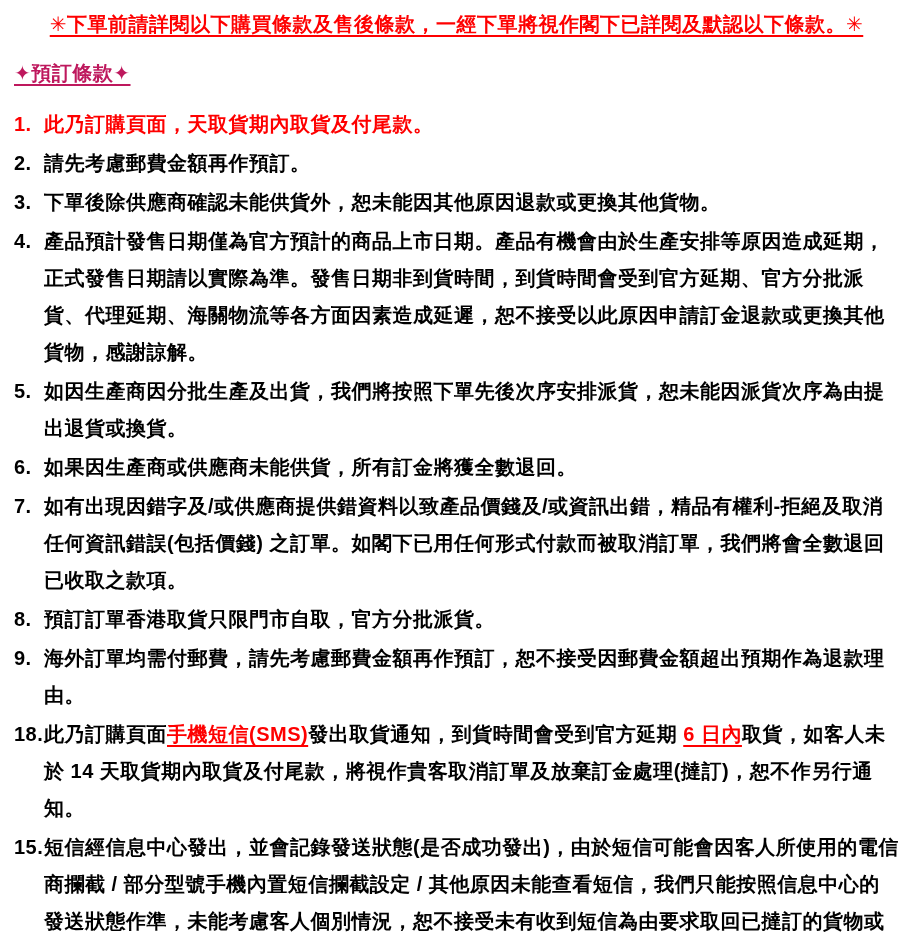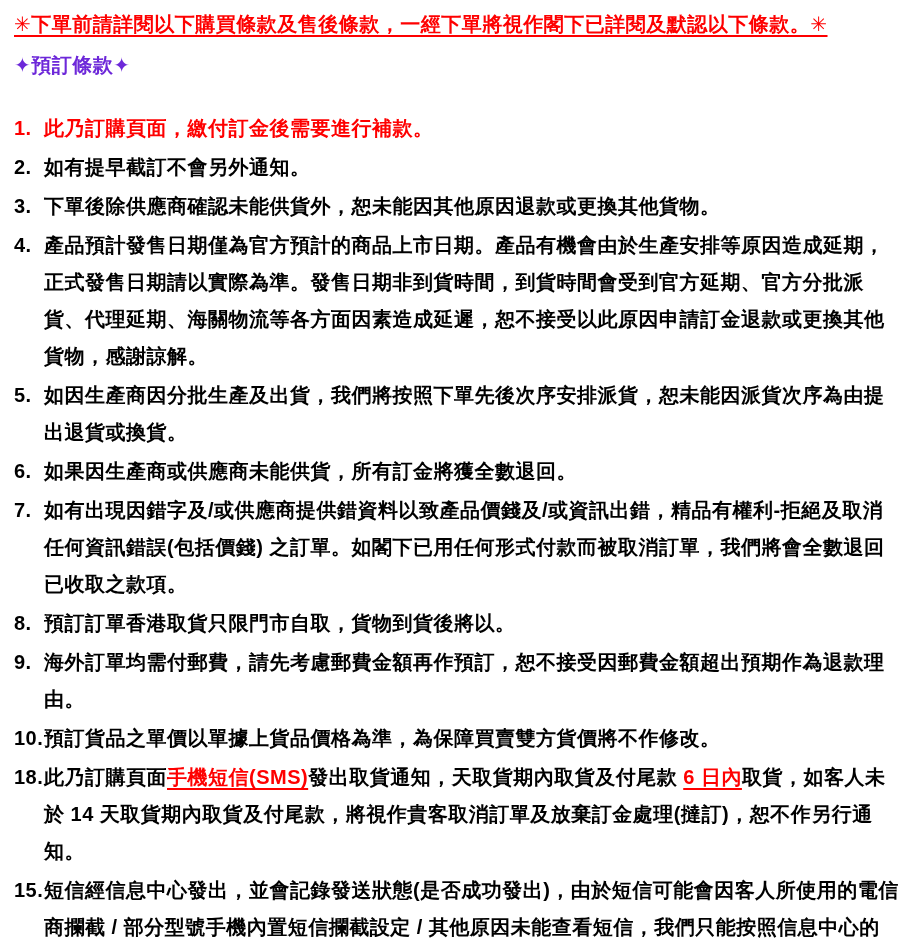--- a/index.html
+++ b/index.html
@@ -15,26 +15,28 @@
     font-weight: 700;
     font-size: 20px;
     line-height: 37px;
     color: #000000;
     letter-spacing: 0.5px;
   }
   .header {
     color: #fe0000;
     text-decoration: underline;
     text-underline-offset: 4px;
-    margin-bottom: 4px;
+    margin-bottom: 12px;
+    text-align: center;
   }
   .section-title {
-    color: #6d28d9;
+    color: #be185d;
+    text-decoration: underline;
     text-underline-offset: 4px;
-    margin-bottom: 26px;
+    margin-bottom: 14px;
   }
   .terms {
     display: block;
   }
   .term {
     display: flex;
     align-items: flex-start;
     margin-bottom: 2px;
   }
   .num {
@@ -55,25 +57,25 @@
 <body>
 
 <div class="doc">
   <div class="header">✳下單前請詳閱以下購買條款及售後條款，一經下單將視作閣下已詳閱及默認以下條款。✳</div>
 
   <div class="section-title">✦預訂條款✦</div>
 
   <div class="terms">
       <div class="term">
         <span class="num red">1.</span>
-        <span class="body red"><span>此乃訂購頁面，繳付訂金後需要進行補款。</span></span>
+        <span class="body red"><span>此乃訂購頁面，天取貨期內取貨及付尾款。</span></span>
       </div>
       <div class="term">
         <span class="num">2.</span>
-        <span class="body"><span>如有提早截訂不會另外通知。</span></span>
+        <span class="body"><span>請先考慮郵費金額再作預訂。</span></span>
       </div>
       <div class="term">
         <span class="num">3.</span>
         <span class="body"><span>下單後除供應商確認未能供貨外，恕未能因其他原因退款或更換其他貨物。</span></span>
       </div>
       <div class="term">
         <span class="num">4.</span>
         <span class="body"><span>產品預計發售日期僅為官方預計的商品上市日期。產品有機會由於生產安排等原因造成延期，正式發售日期請以實際為準。發售日期非到貨時間，到貨時間會受到官方延期、官方分批派貨、代理延期、海關物流等各方面因素造成延遲，恕不接受以此原因申請訂金退款或更換其他貨物，感謝諒解。</span></span>
       </div>
       <div class="term">
@@ -83,32 +85,28 @@
       <div class="term">
         <span class="num">6.</span>
         <span class="body"><span>如果因生產商或供應商未能供貨，所有訂金將獲全數退回。</span></span>
       </div>
       <div class="term">
         <span class="num">7.</span>
         <span class="body"><span>如有出現因錯字及/或供應商提供錯資料以致產品價錢及/或資訊出錯，精品有權利-拒絕及取消任何資訊錯誤(包括價錢) 之訂單。如閣下已用任何形式付款而被取消訂單，我們將會全數退回已收取之款項。</span></span>
       </div>
       <div class="term">
         <span class="num">8.</span>
-        <span class="body"><span>預訂訂單香港取貨只限門市自取，貨物到貨後將以。</span></span>
+        <span class="body"><span>預訂訂單香港取貨只限門市自取，官方分批派貨。</span></span>
       </div>
       <div class="term">
         <span class="num">9.</span>
         <span class="body"><span>海外訂單均需付郵費，請先考慮郵費金額再作預訂，恕不接受因郵費金額超出預期作為退款理由。</span></span>
       </div>
       <div class="term">
-        <span class="num">10.</span>
-        <span class="body"><span>預訂貨品之單價以單據上貨品價格為準，為保障買賣雙方貨價將不作修改。</span></span>
-      </div>
-      <div class="term">
         <span class="num">18.</span>
-        <span class="body"><span>此乃訂購頁面</span><span class="red underline">手機短信(SMS)</span><span>發出取貨通知，天取貨期內取貨及付尾款 </span><span class="red underline">6 日內</span><span>取貨，如客人未於 14 天取貨期內取貨及付尾款，將視作貴客取消訂單及放棄訂金處理(撻訂)，恕不作另行通知。</span></span>
+        <span class="body"><span>此乃訂購頁面</span><span class="red underline">手機短信(SMS)</span><span>發出取貨通知，到貨時間會受到官方延期 </span><span class="red underline">6 日內</span><span>取貨，如客人未於 14 天取貨期內取貨及付尾款，將視作貴客取消訂單及放棄訂金處理(撻訂)，恕不作另行通知。</span></span>
       </div>
       <div class="term">
         <span class="num">15.</span>
         <span class="body"><span>短信經信息中心發出，並會記錄發送狀態(是否成功發出)，由於短信可能會因客人所使用的電信商攔截 / 部分型號手機內置短信攔截設定 / 其他原因未能查看短信，我們只能按照信息中心的發送狀態作準，未能考慮客人個別情況，恕不接受未有收到短信為由要求取回已撻訂的貨物或訂金。</span></span>
       </div>
     </div>
 </div>
 
 </body></html>

